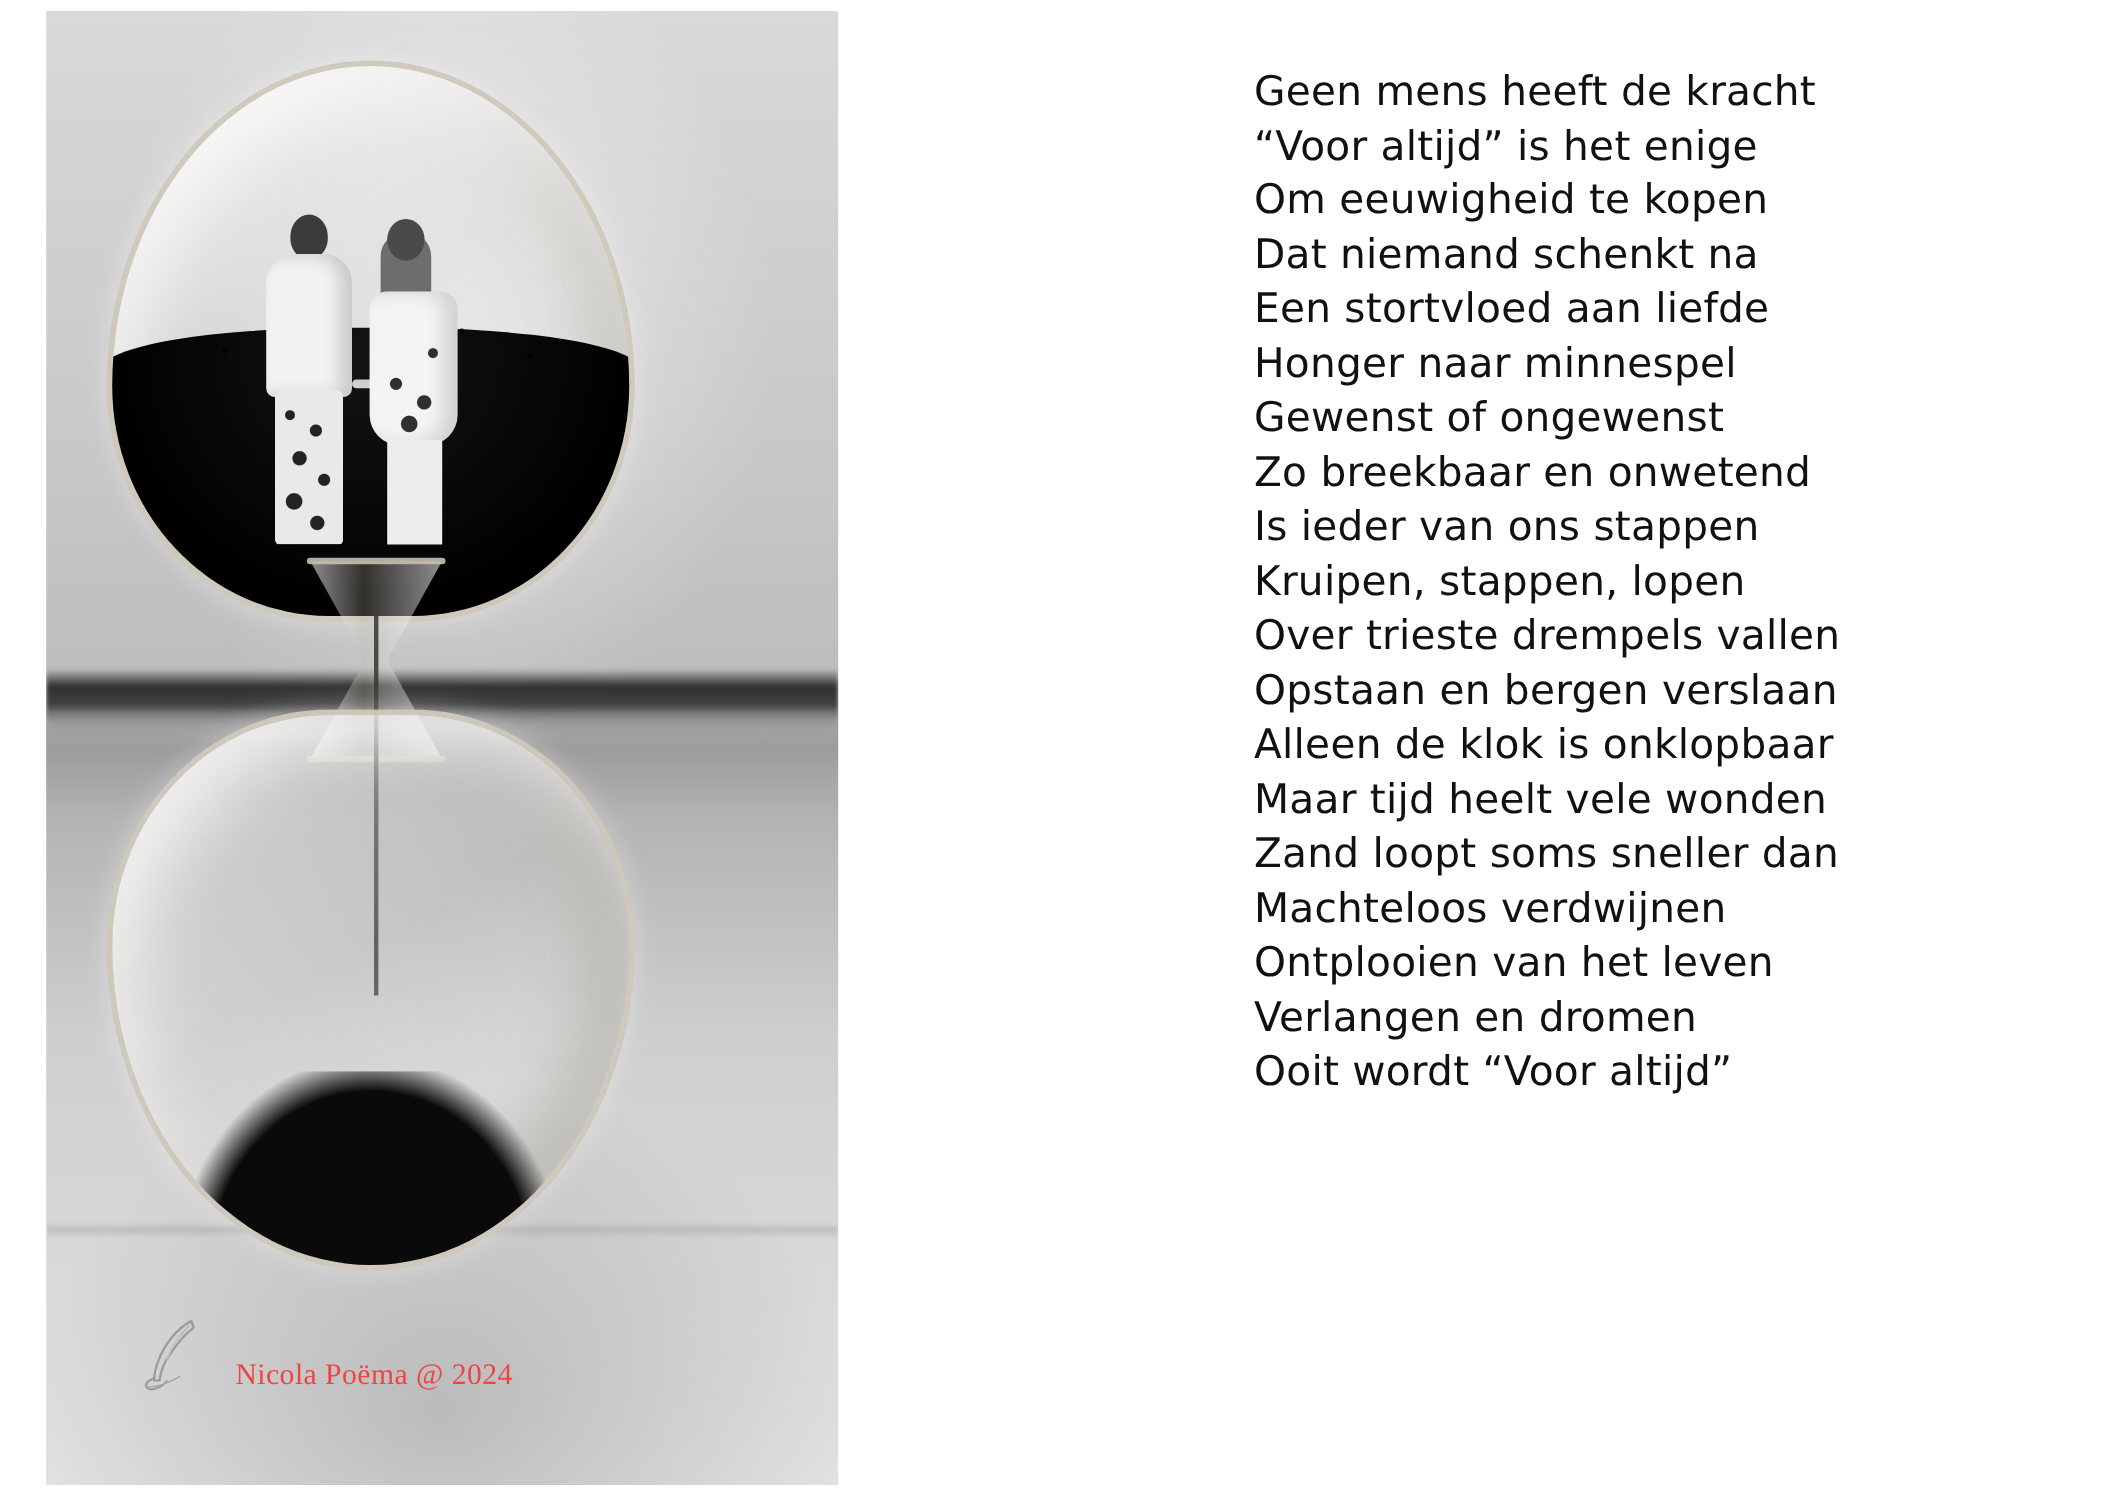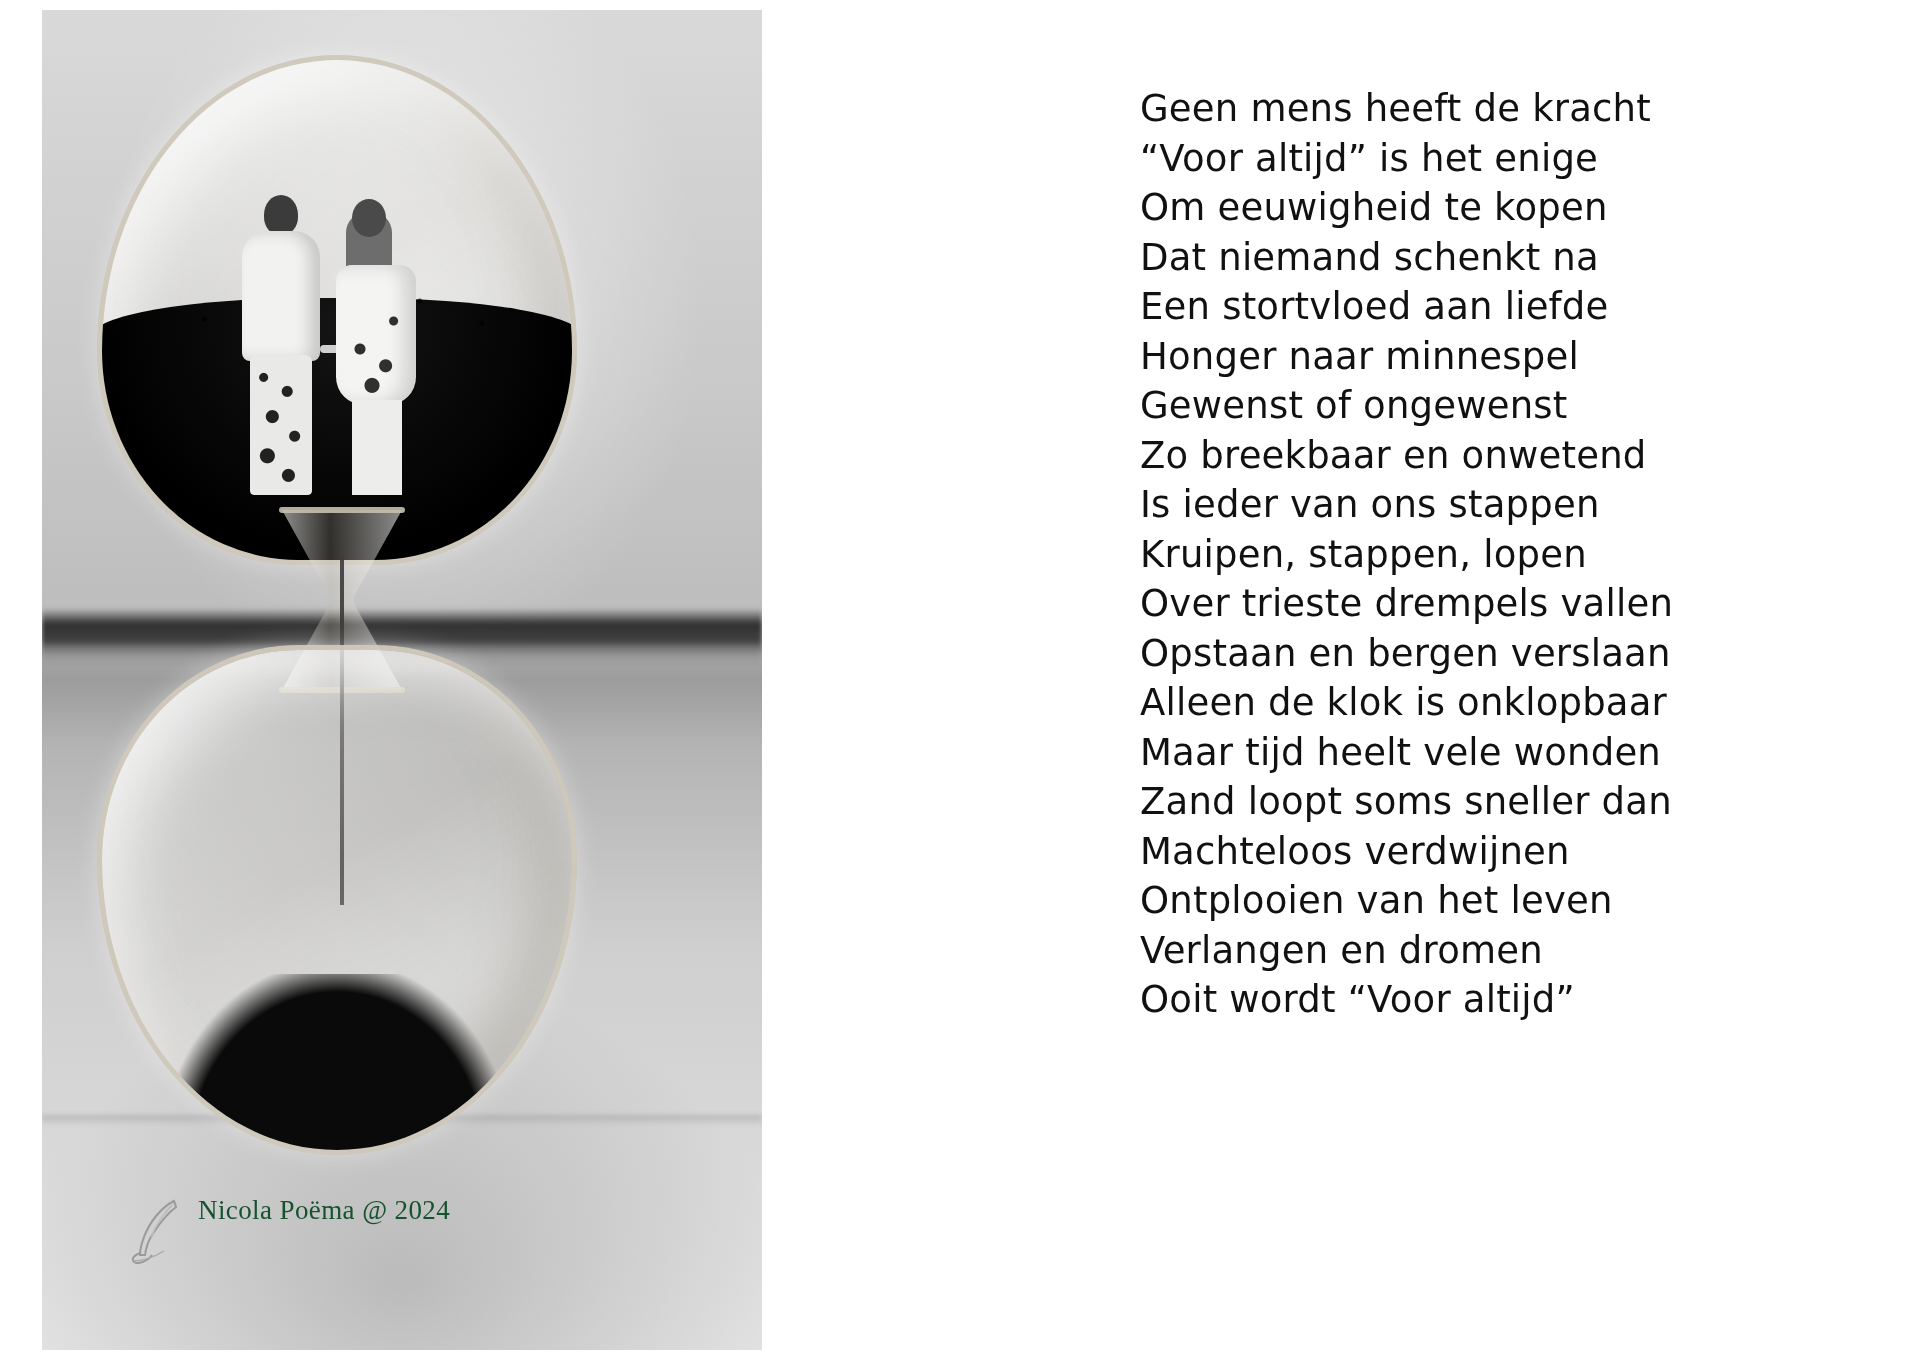--- a/index.html
+++ b/index.html
@@ -213,39 +213,39 @@
   }
   .woman-y-legs { left: 140px; top: 205px; width: 50px; height: 95px; background:#ededeb; }
   .hands-join { left: 108px; top: 150px; width: 22px; height: 8px; background:#cfcfcd; border-radius:4px;}
 
   
   .signature {
     position: absolute;
     left: 128px;
     bottom: 92px;
     display: flex;
-    align-items: flex-start;
-    gap: 8px;
-    color: #14532d;
+    align-items: flex-end;
+    gap: 24px;
+    color: #ef4444;
     font-family: "Liberation Serif", serif;
     font-size: 27px;
     letter-spacing: .4px;
   }
   .quill {
     width: 62px;
     height: 70px;
     position: relative;
     flex: 0 0 62px;
   }
 
   
   .poem-panel {
     position: relative;
     flex: 1;
-    padding: 84px 60px 40px 60px;
+    padding: 58px 60px 40px 60px;
     box-sizing: border-box;
   }
   .poem {
     font-family: "DejaVu Sans", sans-serif;
     font-size: 37px;
     line-height: 49.5px;
     color: #111111;
     letter-spacing: 0.2px;
     font-weight: 400;
   }

